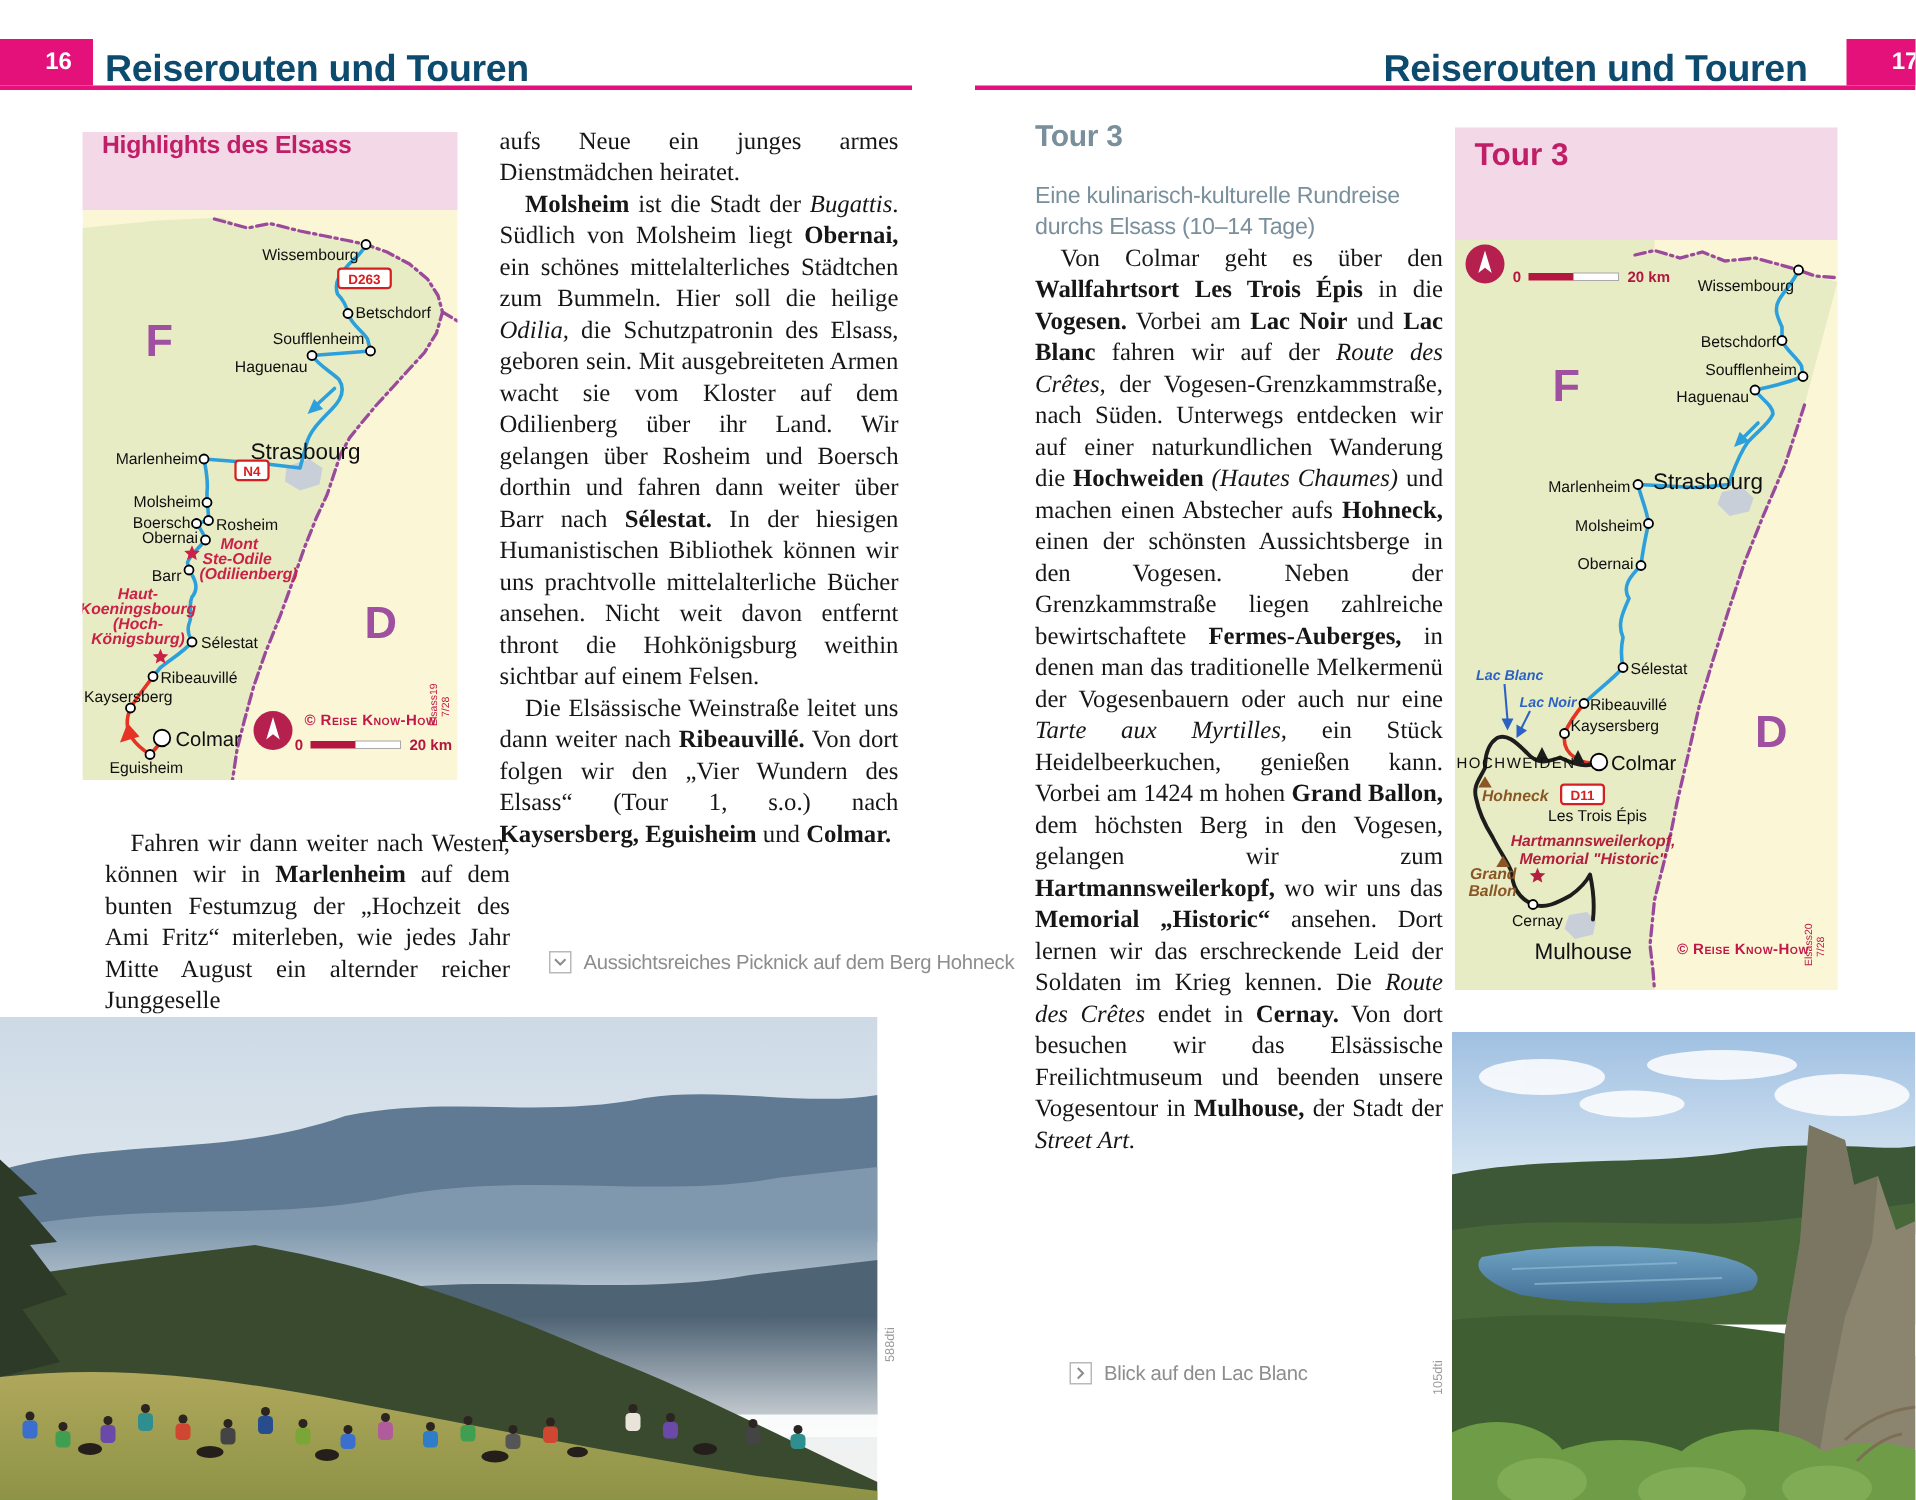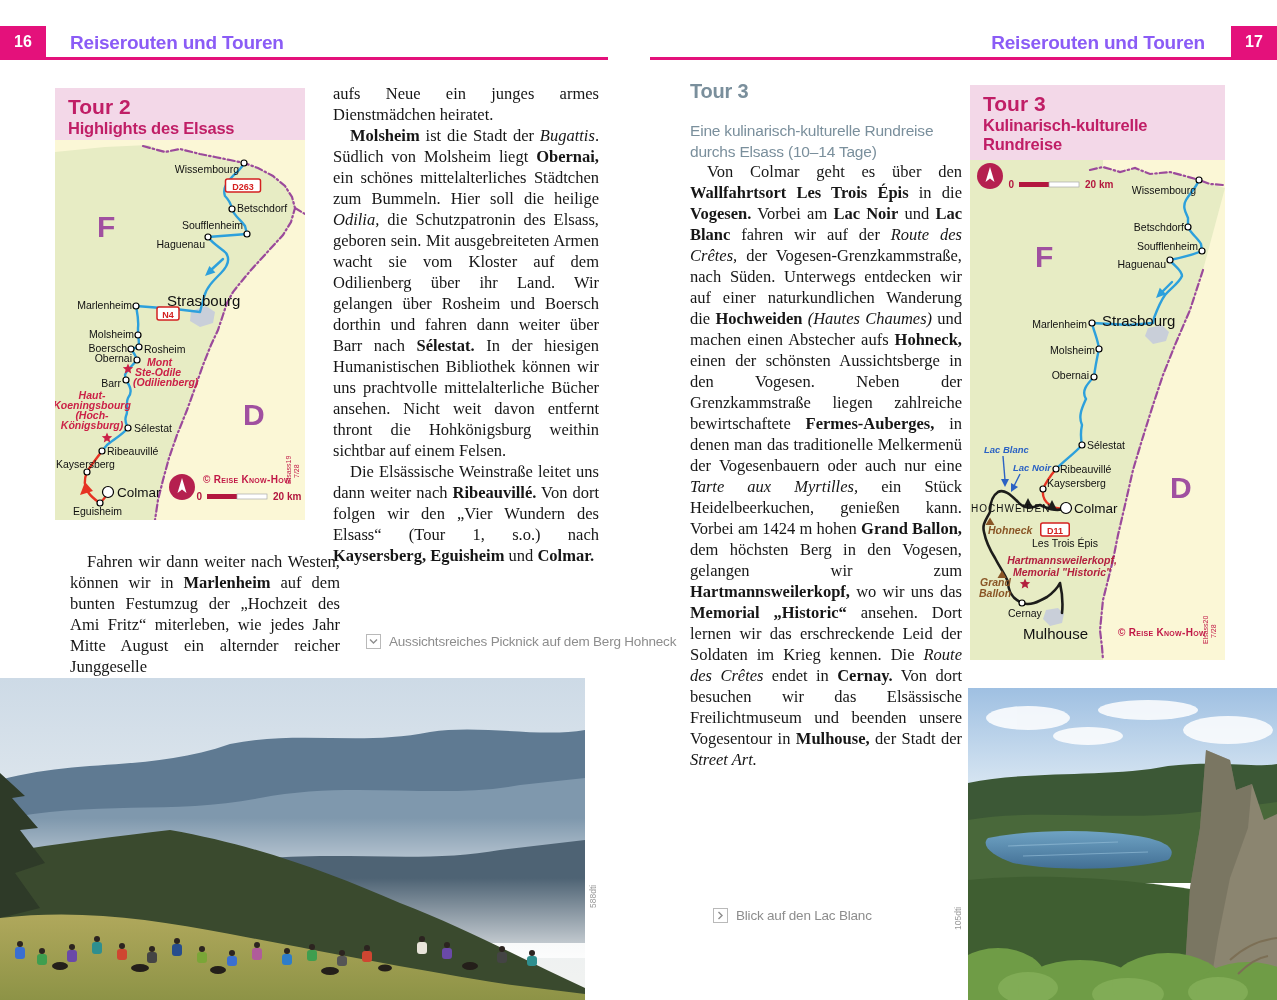--- a/index.html
+++ b/index.html
@@ -1,22 +1,22 @@
 <!DOCTYPE html>
 <html lang="de"><head>
 <meta charset="utf-8">
 <style>
   html,body{margin:0;padding:0;background:#fff;}
   body{width:1277px;height:1000px;position:relative;overflow:hidden;
        font-family:"Liberation Sans",sans-serif;}
   .abs{position:absolute;}
   
   .pgnum{background:#e4117b;color:#fff;font-weight:bold;font-size:16px;
-         width:46px;height:31px;display:flex;align-items:center;justify-content:center;}
-  .htitle{color:#8b5cf6;font-weight:bold;font-size:19px;letter-spacing:-0.2px;}
+         width:46px;height:31px;display:flex;align-items:center;justify-content:center;padding-left:16px;}
+  .htitle{color:#0c4a6e;font-weight:bold;font-size:25px;letter-spacing:-0.2px;}
   .hline{background:#e4117b;height:2.5px;}
   
   .tourbox-h{background:#f3d8e8;color:#c01e66;font-weight:bold;padding-left:13px;box-sizing:border-box;}
   .tb1{font-size:21px;line-height:24px;padding-top:7px;}
   .tb2{font-size:16.5px;line-height:19px;letter-spacing:-0.2px;}
   
   .serif{font-family:"Liberation Serif",serif;font-size:16.5px;line-height:21px;
          color:#161616;text-align:justify;}
   .serif p{margin:0;}
   .serif p.ind{text-indent:17px;}
@@ -53,21 +53,20 @@
 </style>
 </head>
 <body>
 
 <div class="abs pgnum" style="left:0;top:26px;">16</div>
 <div class="abs htitle" style="left:70px;top:32px;">Reiserouten und Touren</div>
 <div class="abs hline" style="left:0;top:57px;width:608px;"></div>
 
 <div class="abs" style="left:55px;top:88px;width:250px;">
   <div class="tourbox-h" style="height:52px;">
-    <div class="tb1">Tour 2</div>
     <div class="tb2">Highlights des Elsass</div>
   </div>
   <svg id="map1" width="250" height="380" viewBox="0 0 250 380">
     <rect x="0" y="0" width="250" height="380" fill="#fbf7d6"></rect>
     <path fill="#e7ecc4" d="M0,12 L50,7 93,5 110,12 125,9 145,14 160,17 175,20 189,23 203,28 218,36 230,46 237,57 240,68 236,82 228,95 217,107 207,118 196,130 186,142 178,152 172,163 168,175 163,190 156,205 148,225 140,248 132,270 122,295 114,318 108,340 103,360 100,380 L0,380 Z"></path>
     <path class="border" d="M88,6 L110,12 125,9 145,14 160,17 175,20 189,23 203,28 218,36 230,46 237,57 240,68 236,82 228,95 217,107 207,118 196,130 186,142 178,152 172,163 168,175 163,190 156,205 148,225 140,248 132,270 122,295 114,318 108,340 103,360 100,380 M240,68 L250,74"></path>
     <path fill="#c9cfd9" d="M136,171 l15,-5 9,6 -2,11 -13,4 -10,-6 z"></path>
     <path class="rblue" d="M189,23 C186,30 180,33 176,38 C170,44 168,50 170,56 C174,60 176,64 177,69 C179,76 186,80 190,86 L192,94 L153,97 C158,104 166,108 171,113 C175,119 173,126 166,133 C158,141 151,148 149,157 L145,172 L120,169 L81,166 C82,172 84,180 83,188 L83,195 C84,200 84,204 84,207 L76,209 C79,213 81,216 82,220 C77,226 71,231 70,235 L71,240 C75,246 78,252 73,258 C70,264 74,270 71,276 C69,282 72,285 73,288 C67,295 58,300 52,305 L47,311"></path>
     <path fill="#2da0dc" d="M150,136 L160.4,132.6 L154.4,126 Z"></path>
     <line x1="168" y1="119" x2="156" y2="130" class="rblue"></line>
@@ -242,21 +241,20 @@
     <svg width="7" height="9" viewBox="0 0 7 9">
         <polyline points="1.5,1 5,4.5 1.5,8" fill="none" stroke="#8d8d8d" stroke-width="1.4"></polyline>
       </svg>
   </span>
   <span>Blick auf den Lac Blanc</span>
 </div>
 
 <div class="abs" style="left:970px;top:85px;width:255px;">
   <div class="tourbox-h" style="height:75px;">
     <div class="tb1">Tour 3</div>
-    <div class="tb2">Kulinarisch-kulturelle Rundreise</div>
   </div>
   <svg id="map2" width="255" height="500" viewBox="0 0 255 500">
     <rect width="255" height="500" fill="#e7ecc4"></rect>
     <path fill="#fbf7d6" d="M133,0 L133,7 150,12 165,8 180,14 200,12 215,16 229,20 240,24 255,28 255,0 Z"></path>
     <path fill="#fbf7d6" d="M255,28 L233,110 220,150 205,185 193,215 183,245 172,280 163,310 155,345 148,375 143,400 133,440 130,470 132,487 133,500 255,500 Z"></path>
     <path class="border" d="M120,10 L133,7 150,12 165,8 180,14 200,12 215,16 229,20 240,24 253,25 M233,110 L220,150 205,185 193,215 183,245 172,280 163,310 155,345 148,375 143,400 133,440 130,470 132,487 133,500"></path>
     <path fill="#c9cfd9" d="M178,168 l14,-3 7,7 -3,9 -13,3 -8,-8 z"></path>
     <path fill="#c9cfd9" d="M76,450 l12,-2 6,6 -2,9 -12,3 -7,-7 z"></path>
     <path class="rblue" d="M229,20 C226,28 220,33 216,40 C212,47 216,53 218,58 L218,67 C221,74 228,78 231,84 L232,91 C222,95 210,98 200,100 C204,106 212,110 212,116 C209,123 201,128 195,135 C190,142 187,150 184,158 L183,163 L160,165 L122,163 C124,172 128,180 129,189 C127,198 125,208 124,217 C117,224 111,231 116,239 C112,248 108,256 112,265 C110,274 111,280 112,285 C105,293 95,300 86,309"></path>
     <path fill="#2da0dc" d="M186,138 L196.2,134.2 L189.8,127.8 Z"></path>

